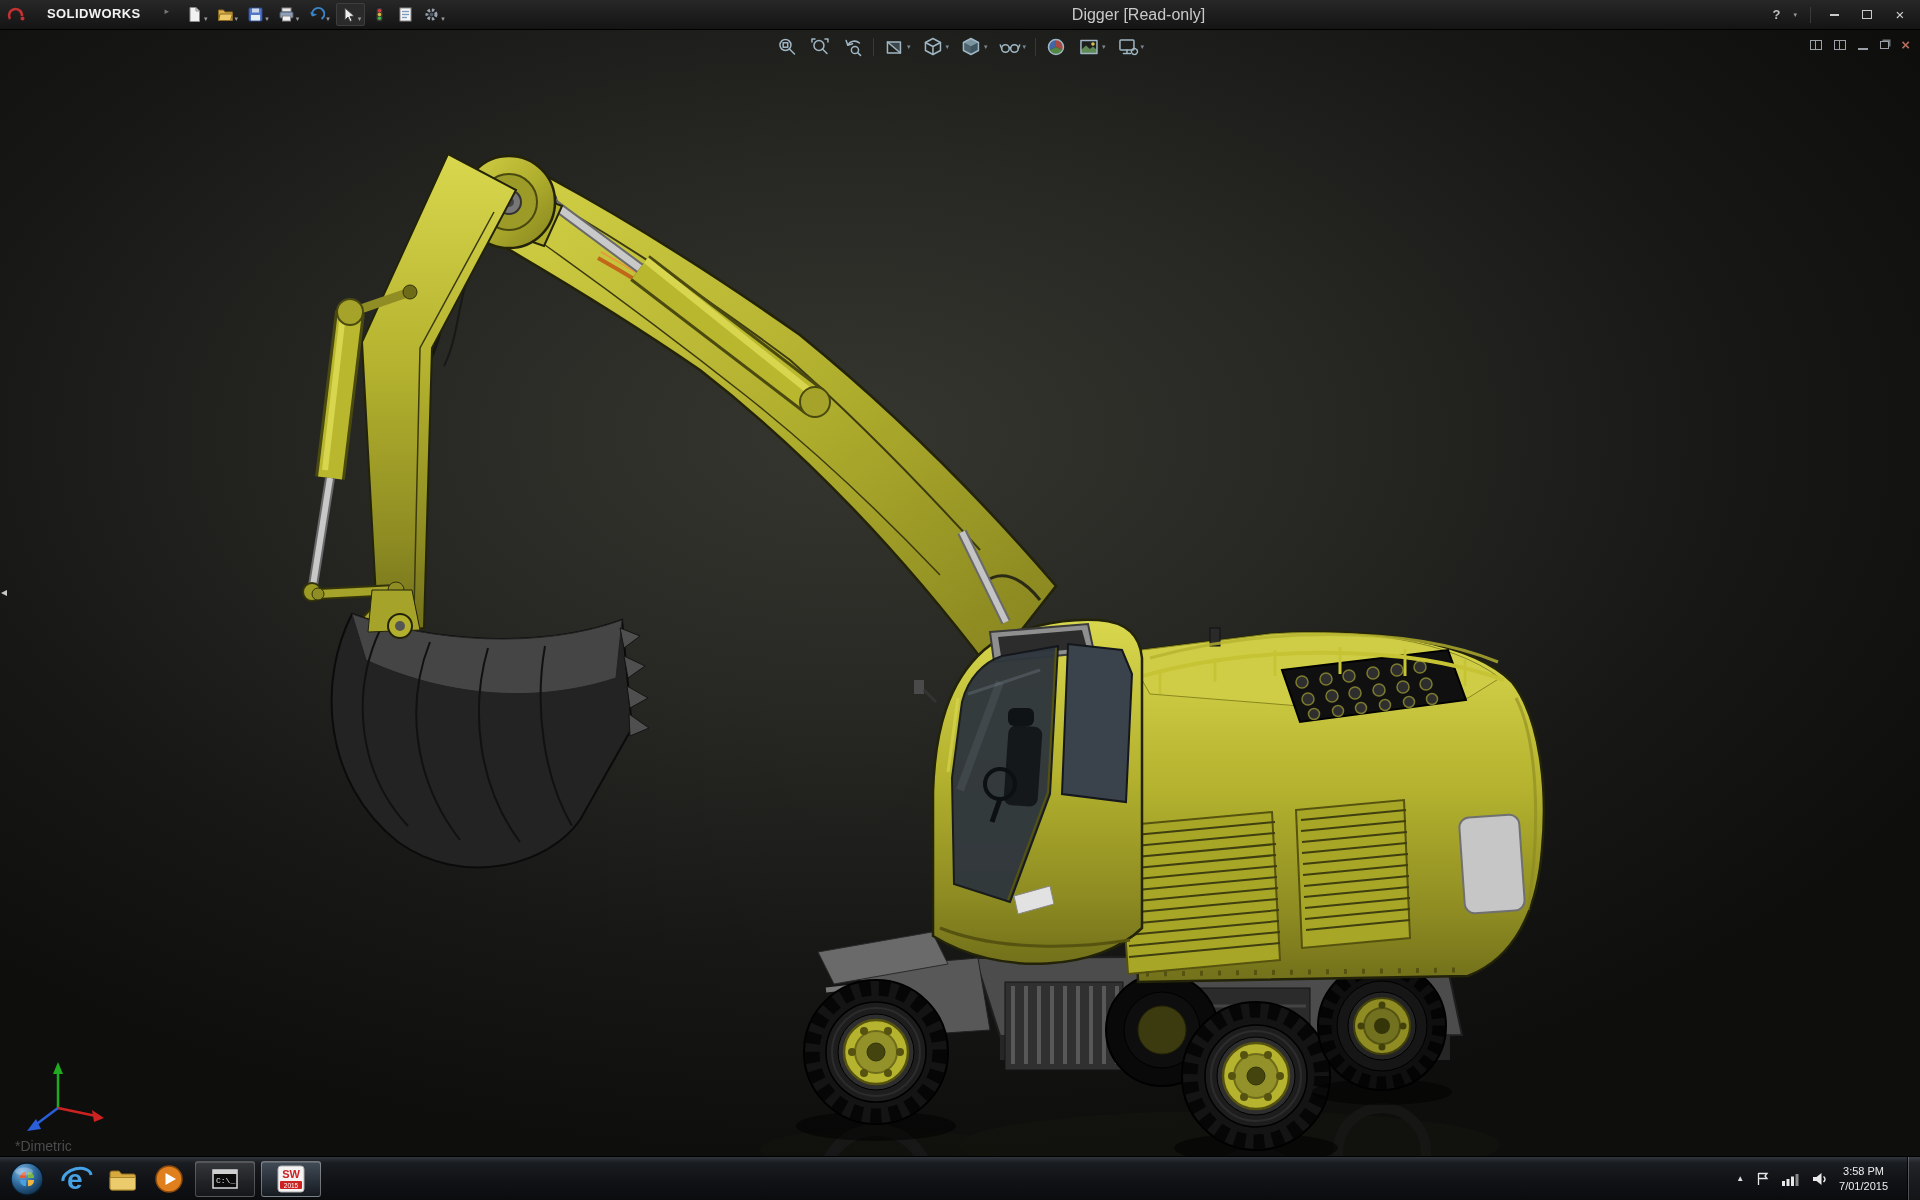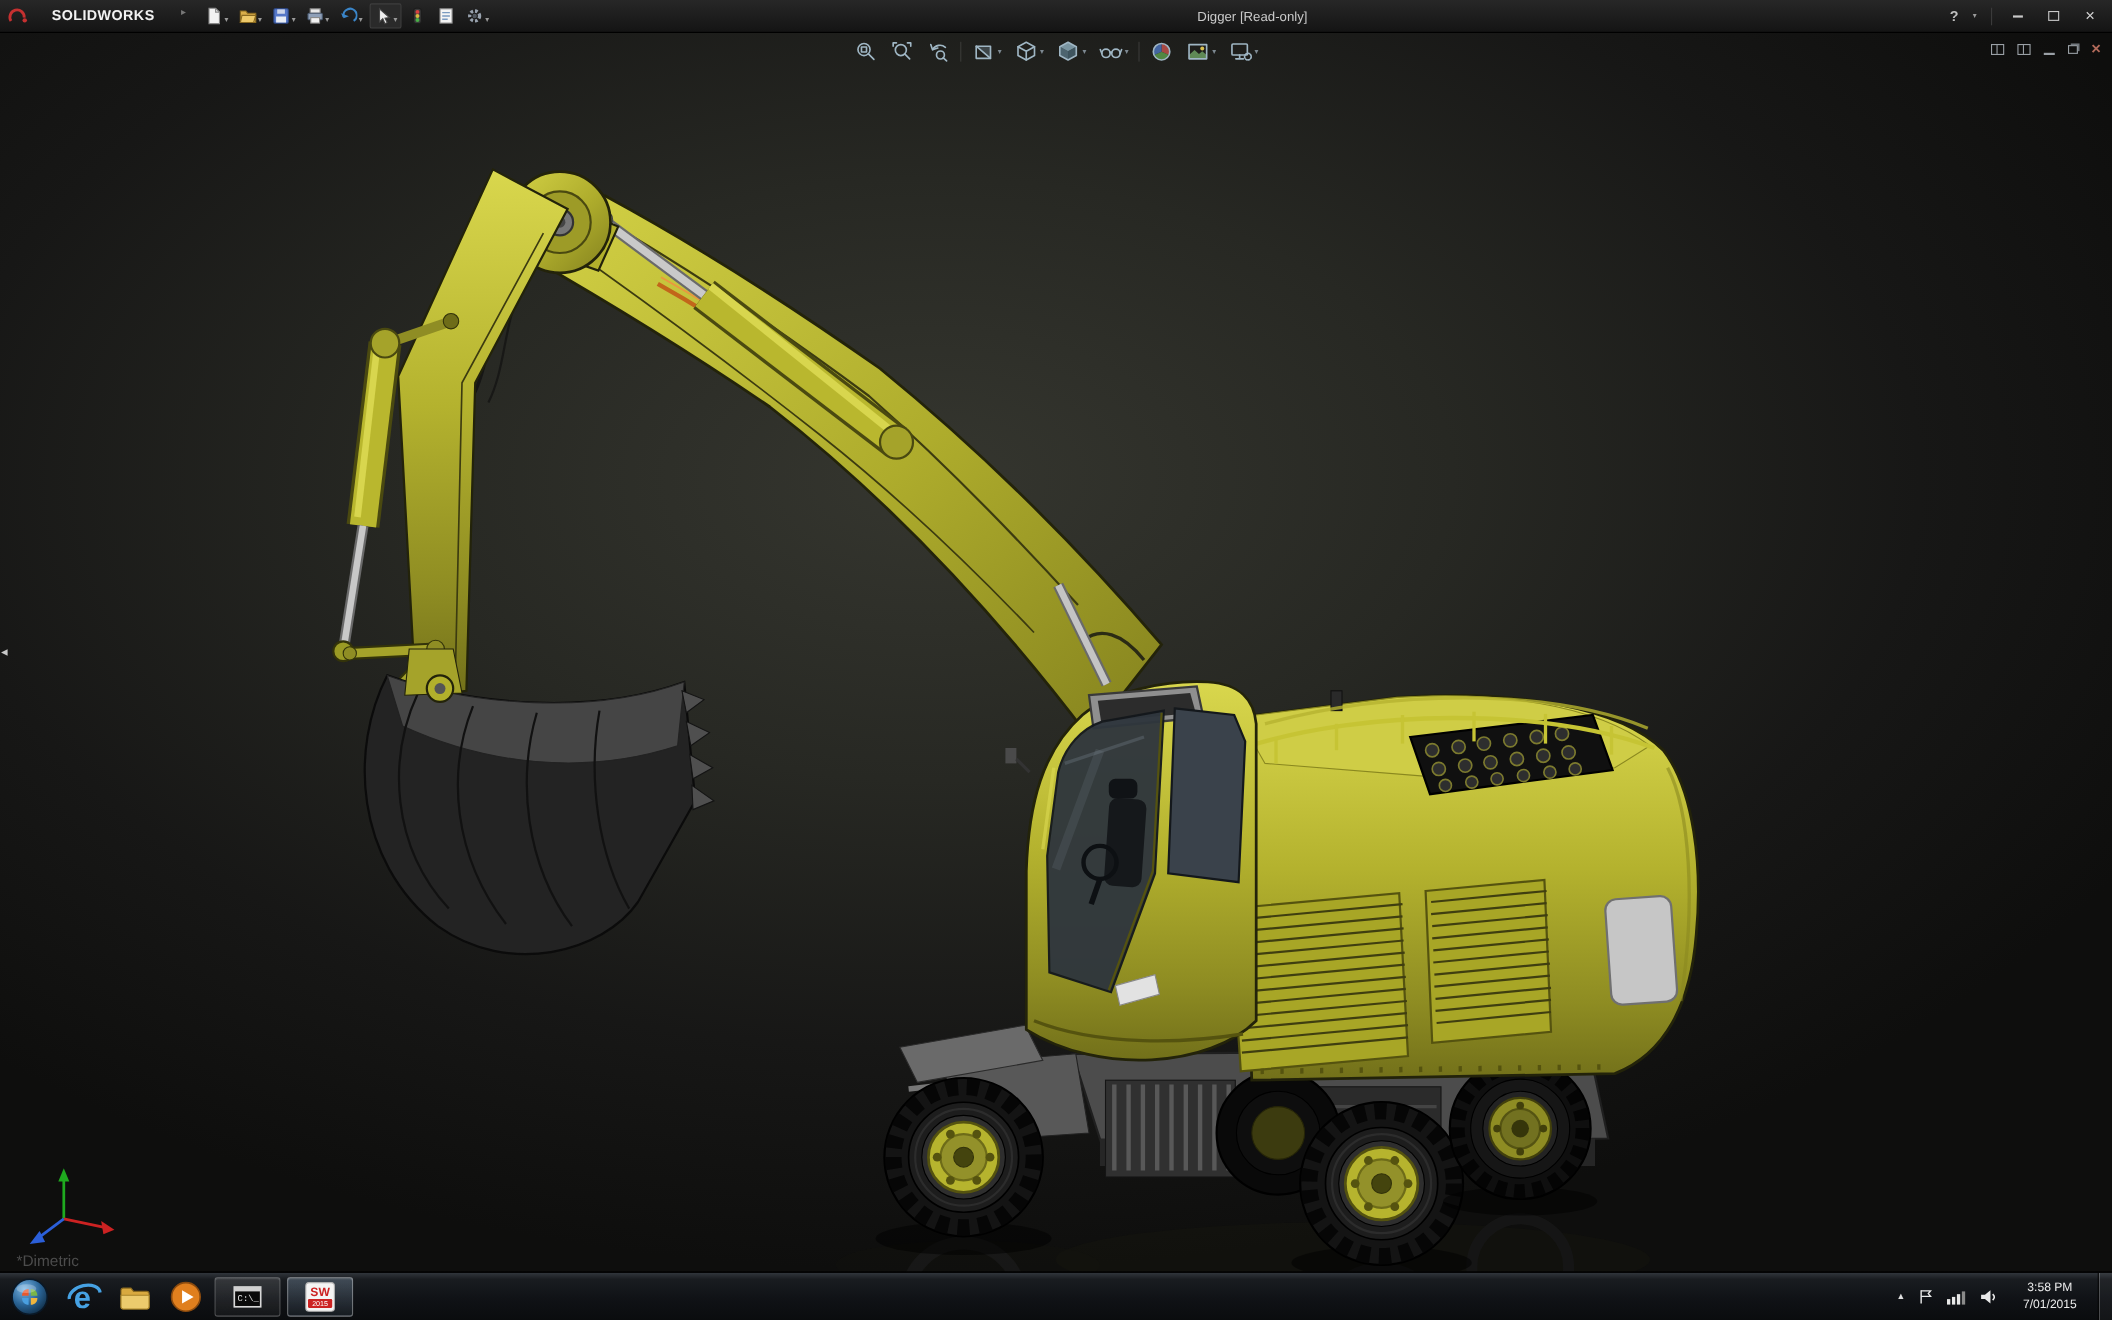--- a/index.html
+++ b/index.html
@@ -11,21 +11,21 @@
     background:linear-gradient(#272727,#141414);border-bottom:1px solid #000;
     display:flex;align-items:center;color:#ccc;z-index:30}
   .brand{display:flex;align-items:flex-start;gap:21px;margin-left:6px}
   .brand-text{color:#f2f2f2;font-weight:bold;font-size:13px;letter-spacing:.4px}
   .brand-sep{color:#777;font-size:9px;margin-left:3px}
   .tb-tools{display:flex;align-items:center;gap:3px;margin-left:14px}
   .tb-btn{display:flex;align-items:flex-end;gap:1px;padding:2px 3px;border-radius:2px}
   .tb-btn.active{border:1px solid #3e3e3e;background:#2a2a2a}
   .dd{color:#9a9a9a;font-size:7px;line-height:9px}
   .tb-title{position:absolute;left:59.3%;transform:translateX(-50%);
-    font-size:12px;color:#c9c9c9;white-space:nowrap}
+    font-size:16px;color:#c9c9c9;white-space:nowrap}
   .tb-right{margin-left:auto;display:flex;align-items:center;gap:13px;margin-right:10px}
   .help-q{font-size:13px;color:#c0c0c0;font-weight:bold}
   .tb-div{width:1px;height:16px;background:#3a3a3a}
   .win-btn{display:flex;align-items:center;justify-content:center;width:20px;height:18px}
   .min-bar{width:9px;height:2px;background:#c9c9c9}
   .max-box{width:10px;height:9px;border:1.5px solid #c9c9c9}
   .close-x{font-size:15px;color:#d2d2d2;line-height:1}
 
   
   .viewport{position:absolute;top:30px;left:0;right:0;bottom:44px;
@@ -58,21 +58,21 @@
   .task-icon{width:46px;height:44px;display:flex;align-items:center;justify-content:center}
   .task-btn{width:60px;height:36px;margin:0 3px;border-radius:3px;
     border:1px solid rgba(255,255,255,.22);
     background:linear-gradient(rgba(255,255,255,.12),rgba(255,255,255,.04));
     box-shadow:inset 0 1px rgba(255,255,255,.15);
     display:flex;align-items:center;justify-content:center}
   .task-btn.active{background:linear-gradient(rgba(170,200,230,.28),rgba(120,150,180,.10));
     border-color:rgba(255,255,255,.35)}
   .tray{margin-left:auto;display:flex;align-items:center;gap:11px}
   .tray-expand{color:#e0e0e0;font-size:8px}
-  .clock{color:#ececec;font-size:11px;text-align:center;line-height:1.3;margin:0 6px 0 12px}
+  .clock{color:#ececec;font-size:11px;text-align:center;line-height:1.3;margin:0 6px 0 0}
   .show-desktop{width:13px;height:44px;margin-left:2px;border-left:1px solid rgba(0,0,0,.9);
     box-shadow:inset 1px 0 rgba(255,255,255,.25);background:rgba(255,255,255,.04)}
 </style>
 </head>
 <body>
 
 <div class="titlebar">
   <div class="brand">
     <svg width="20" height="18" viewBox="0 0 20 18">
       <path d="M4 13 A6.5 6.5 0 1 1 16 10" stroke="#c53030" stroke-width="2.6" fill="none"></path>

